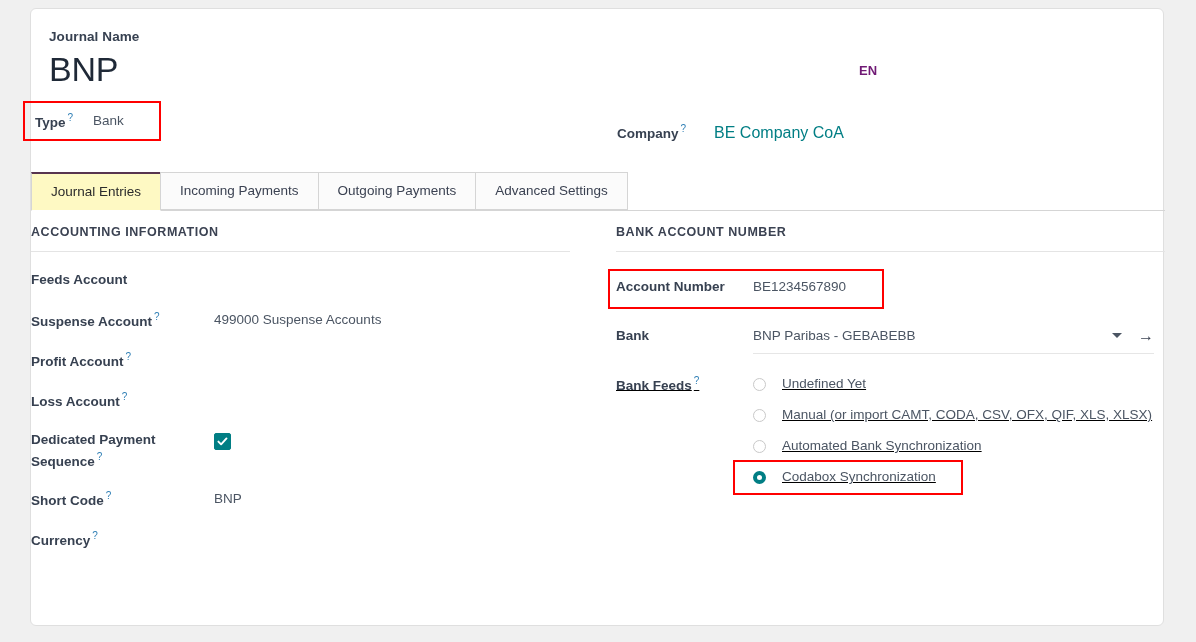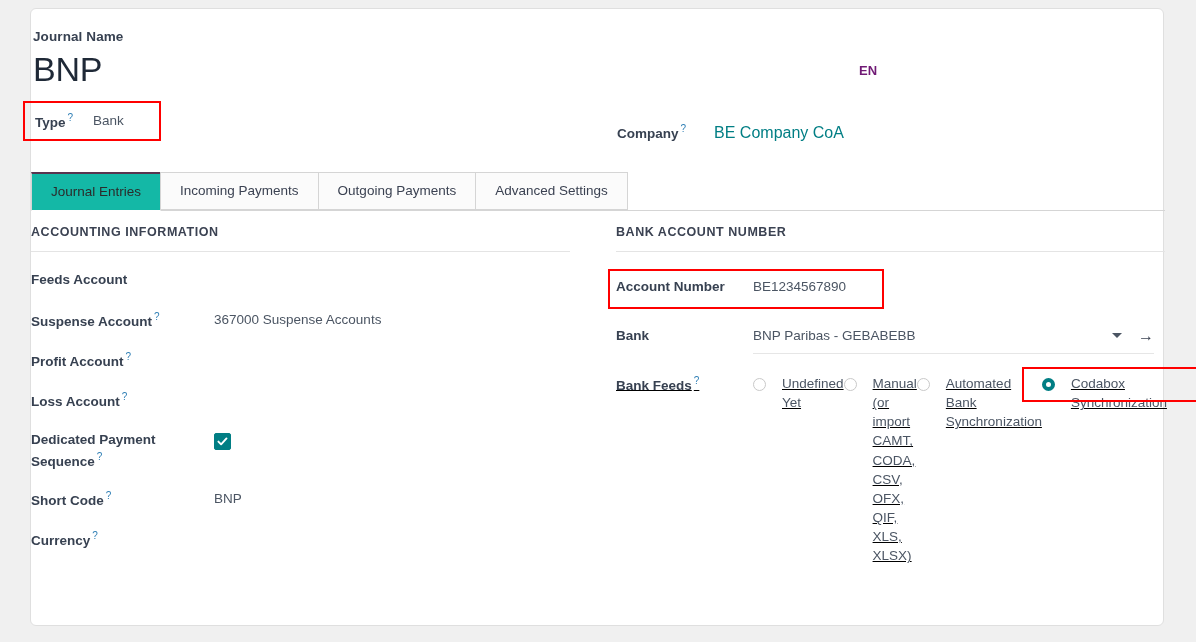--- a/index.html
+++ b/index.html
@@ -27,21 +27,21 @@
     box-sizing: border-box;
   }
 
   
   .header {
     position: relative;
     padding: 22px 0 0 0;
   }
   .hdr-left {
     position: absolute;
-    left: 2px;
+    left: 18px;
     top: 20px;
     width: 560px;
   }
   .field-label-top {
     font-size: 13.5px;
     font-weight: bold;
     color: #374151;
     letter-spacing: 0.1px;
   }
   .title-big {
@@ -134,21 +134,21 @@
     background: #fbfbfb;
     margin-right: -1px;
     cursor: pointer;
     line-height: 1;
     box-sizing: border-box;
     height: 38px;
     display: flex;
     align-items: center;
   }
   .tab.active {
-    background: #14b8a6;
+    background: #fef9c3;
     border-top: 2px solid #58344f;
     border-bottom: 1px solid #ffffff;
     margin-bottom: -1px;
     font-weight: 400;
     color: #2b2b2b;
     height: 39px;
   }
 
   
   .content {
@@ -255,21 +255,21 @@
     cursor: pointer;
   }
   .arrow-link {
     color: #3b4252;
     font-size: 16px;
     line-height: 1;
     cursor: pointer;
   }
 
   
-  .radio-group { display: flex; }
+  .radio-group { display: flex; flex-direction: column; }
   .radio-item {
     display: flex;
     align-items: flex-start;
     margin-bottom: 12px;
     cursor: pointer;
     position: relative;
   }
   .radio-item:last-child { margin-bottom: 0; }
   .radio-dot {
     width: 13px;
@@ -341,21 +341,21 @@
     <div class="col col-left">
       <div class="section-title">ACCOUNTING INFORMATION</div>
 
       <div class="frow">
         <span class="lbl"><span>Feeds Account</span></span>
         <span class="val"></span>
       </div>
 
       <div class="frow">
         <span class="lbl"><span>Suspense Account</span><span class="help-q">?</span></span>
-        <span class="val">367000 Suspense Accounts</span>
+        <span class="val">499000 Suspense Accounts</span>
       </div>
 
       <div class="frow">
         <span class="lbl"><span>Profit Account</span><span class="help-q">?</span></span>
         <span class="val"></span>
       </div>
 
       <div class="frow">
         <span class="lbl"><span>Loss Account</span><span class="help-q">?</span></span>
         <span class="val"></span>

